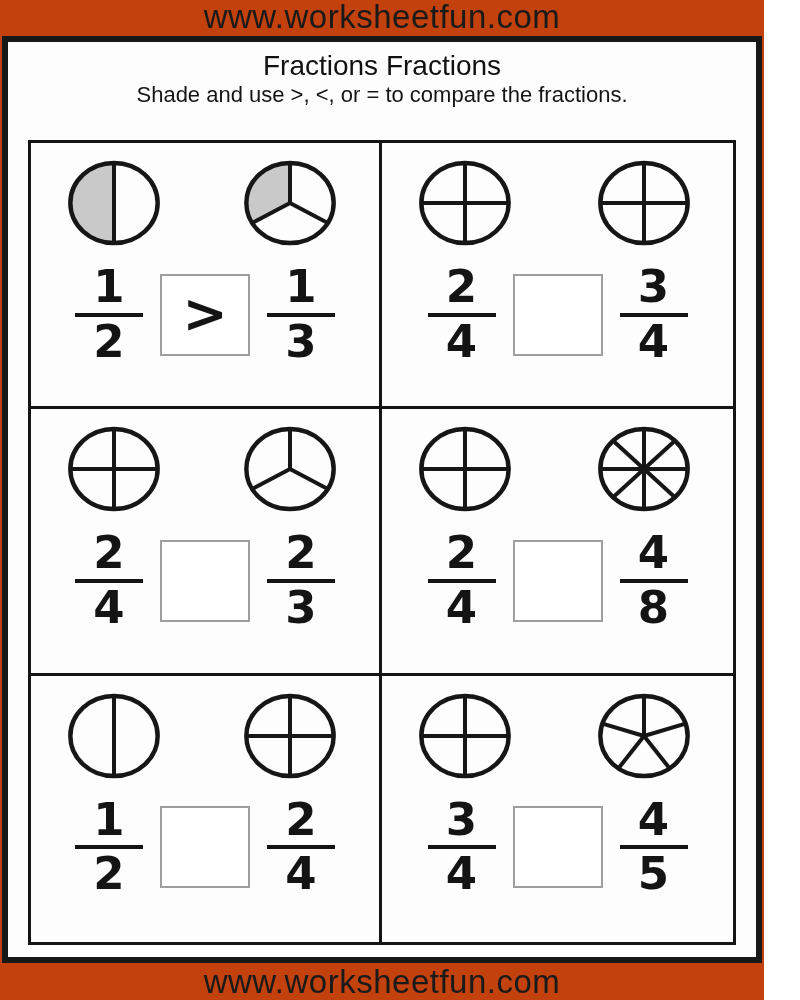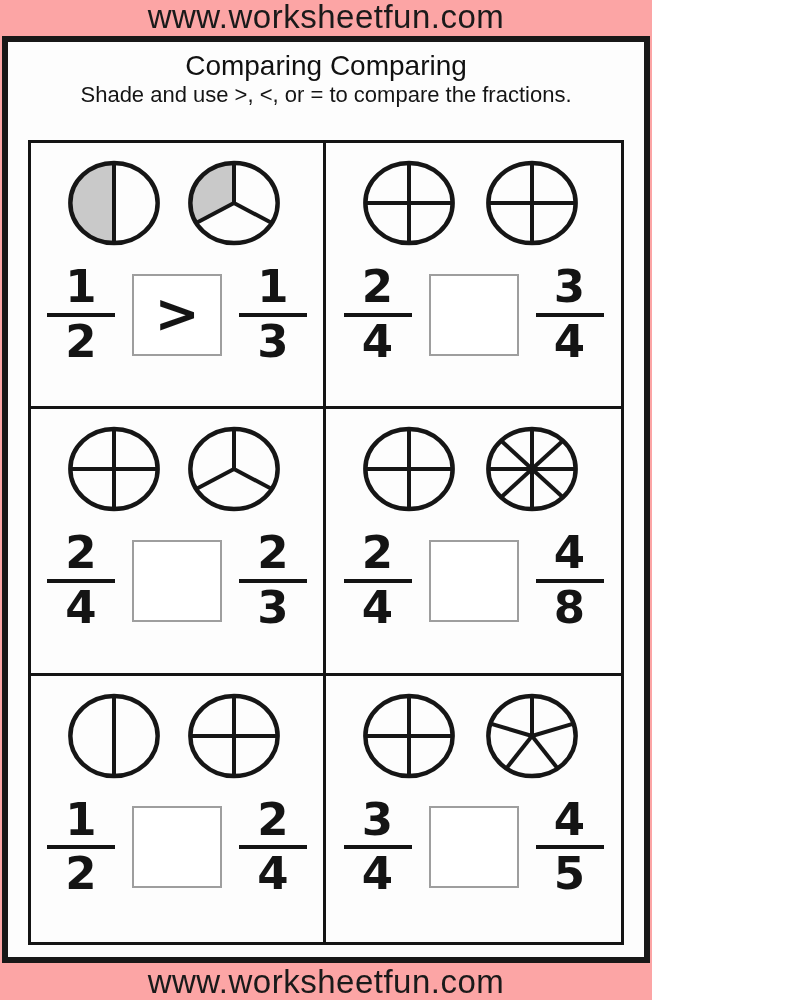--- a/index.html
+++ b/index.html
@@ -1,17 +1,17 @@
 <!DOCTYPE html>
 <html><head>
 <meta charset="utf-8">
 <style>
   html,body{margin:0;padding:0;background:#ffffff;}
   .page{
-    position:relative;width:652px;height:1000px;background:#fca5a5;
+    position:relative;width:764px;height:1000px;background:#c2410c;
     font-family:"Liberation Sans",sans-serif;color:#161616;overflow:hidden;text-decoration:underline;
   }
   .site-header{
     position:absolute;top:0;left:0;width:100%;height:36px;line-height:34px;
     text-align:center;font-size:33px;letter-spacing:0.5px;color:#1a1a1a;
   }
   .site-footer{
     position:absolute;bottom:0;left:0;width:100%;height:37px;line-height:38px;
     text-align:center;font-size:33px;letter-spacing:0.5px;color:#1a1a1a;
   }
@@ -54,21 +54,21 @@
     font-family:"DejaVu Sans",sans-serif;padding-bottom:2px;box-sizing:border-box;
   }
 </style>
 </head>
 <body>
 
 <div class="page">
   <div class="site-header">www.worksheetfun.com</div>
 
   <div class="sheet-frame">
-    <div class="sheet-title">Comparing Comparing</div>
+    <div class="sheet-title">Fractions Fractions</div>
     <div class="sheet-instructions">Shade and use &gt;, &lt;, or = to compare the fractions.</div>
     <div class="problems-grid" id="grid">
   <div class="cell">
     <div class="circles-row">
       <svg class="pie" viewBox="0 0 110 102">
               <path d="M 55 51 L 55.00 6.00 A 49 45 0 0 0 55.00 96.00 Z" fill="#c9c9c9"></path>
               <ellipse cx="55" cy="51" rx="49" ry="45" fill="none" stroke="#161616" stroke-width="5"></ellipse>
               <line x1="55" y1="51" x2="55.00" y2="6.00" stroke="#161616" stroke-width="4.5"></line>
               <line x1="55" y1="51" x2="55.00" y2="96.00" stroke="#161616" stroke-width="4.5"></line>
             </svg>

